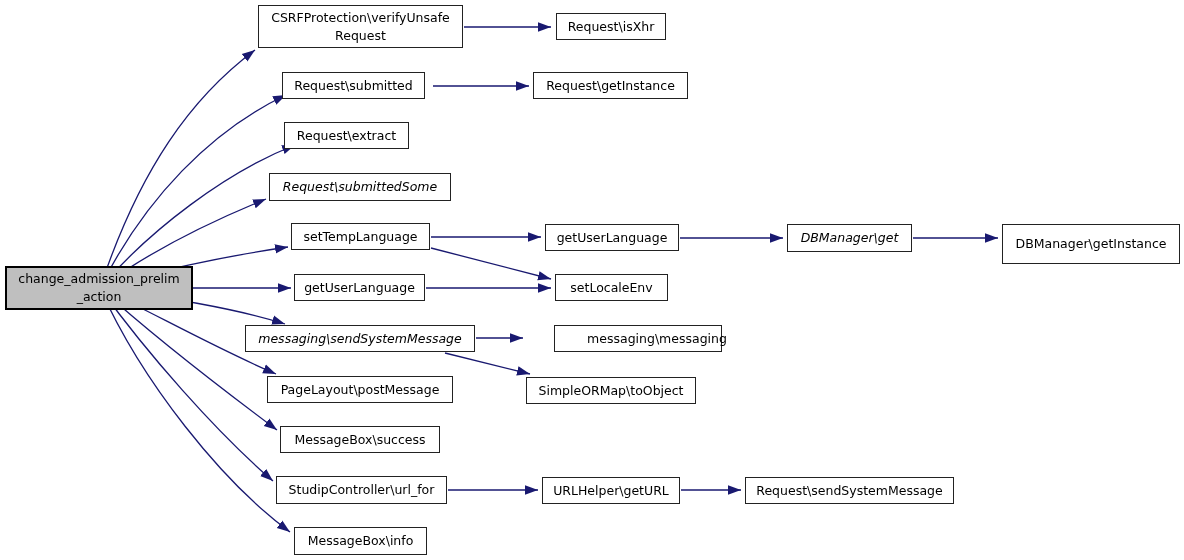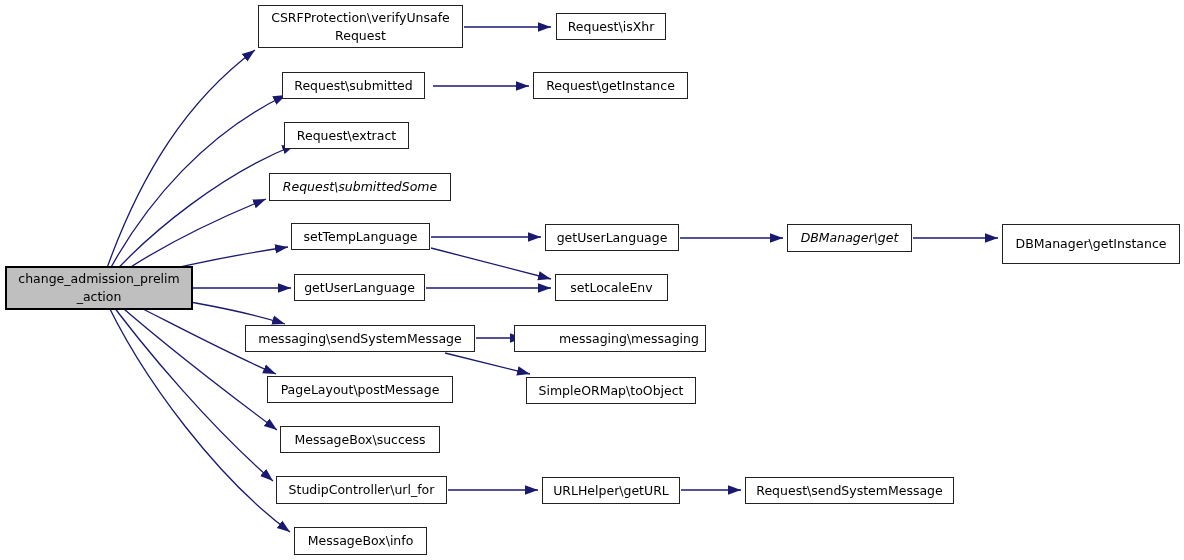--- a/index.html
+++ b/index.html
@@ -76,22 +76,22 @@
     <div class="node" style="left: 282px; top: 72px; width: 143px; height: 27px;">Request\submitted</div>
     <div class="node" style="left: 533px; top: 72px; width: 155px; height: 27px;">Request\getInstance</div>
     <div class="node" style="left: 284px; top: 122px; width: 125px; height: 27px;">Request\extract</div>
     <div class="node" style="left: 269px; top: 173px; width: 182px; height: 28px; font-style: italic;">Request\submittedSome</div>
     <div class="node" style="left: 291px; top: 223px; width: 139px; height: 27px;">setTempLanguage</div>
     <div class="node" style="left: 545px; top: 224px; width: 134px; height: 27px;">getUserLanguage</div>
     <div class="node" style="left: 787px; top: 224px; width: 125px; height: 28px; font-style: italic;">DBManager\get</div>
     <div class="node" style="left: 1002px; top: 224px; width: 178px; height: 40px;">DBManager\getInstance</div>
     <div class="node" style="left: 294px; top: 274px; width: 131px; height: 27px;">getUserLanguage</div>
     <div class="node" style="left: 555px; top: 274px; width: 113px; height: 27px;">setLocaleEnv</div>
-    <div class="node" style="left: 245px; top: 325px; width: 230px; height: 27px;">messaging\sendSystemMessage</div>
-    <div class="node" style="left: 514px; top: 325px; width: 192px; height: 27px; padding-left: 40px;">messaging\messaging</div>
+    <div class="node" style="left: 245px; top: 325px; width: 230px; height: 27px; font-style: italic;">messaging\sendSystemMessage</div>
+    <div class="node" style="left: 554px; top: 325px; width: 168px; height: 27px; padding-left: 40px;">messaging\messaging</div>
     <div class="node" style="left: 267px; top: 376px; width: 186px; height: 27px;">PageLayout\postMessage</div>
     <div class="node" style="left: 526px; top: 377px; width: 170px; height: 27px;">SimpleORMap\toObject</div>
     <div class="node" style="left: 280px; top: 426px; width: 160px; height: 27px;">MessageBox\success</div>
     <div class="node" style="left: 276px; top: 476px; width: 171px; height: 28px;">StudipController\url_for</div>
     <div class="node" style="left: 542px; top: 477px; width: 138px; height: 27px;">URLHelper\getURL</div>
     <div class="node" style="left: 745px; top: 477px; width: 209px; height: 27px;">Request\sendSystemMessage</div>
     <div class="node" style="left: 294px; top: 527px; width: 133px; height: 28px;">MessageBox\info</div>
   </div>
 
 </body></html>

